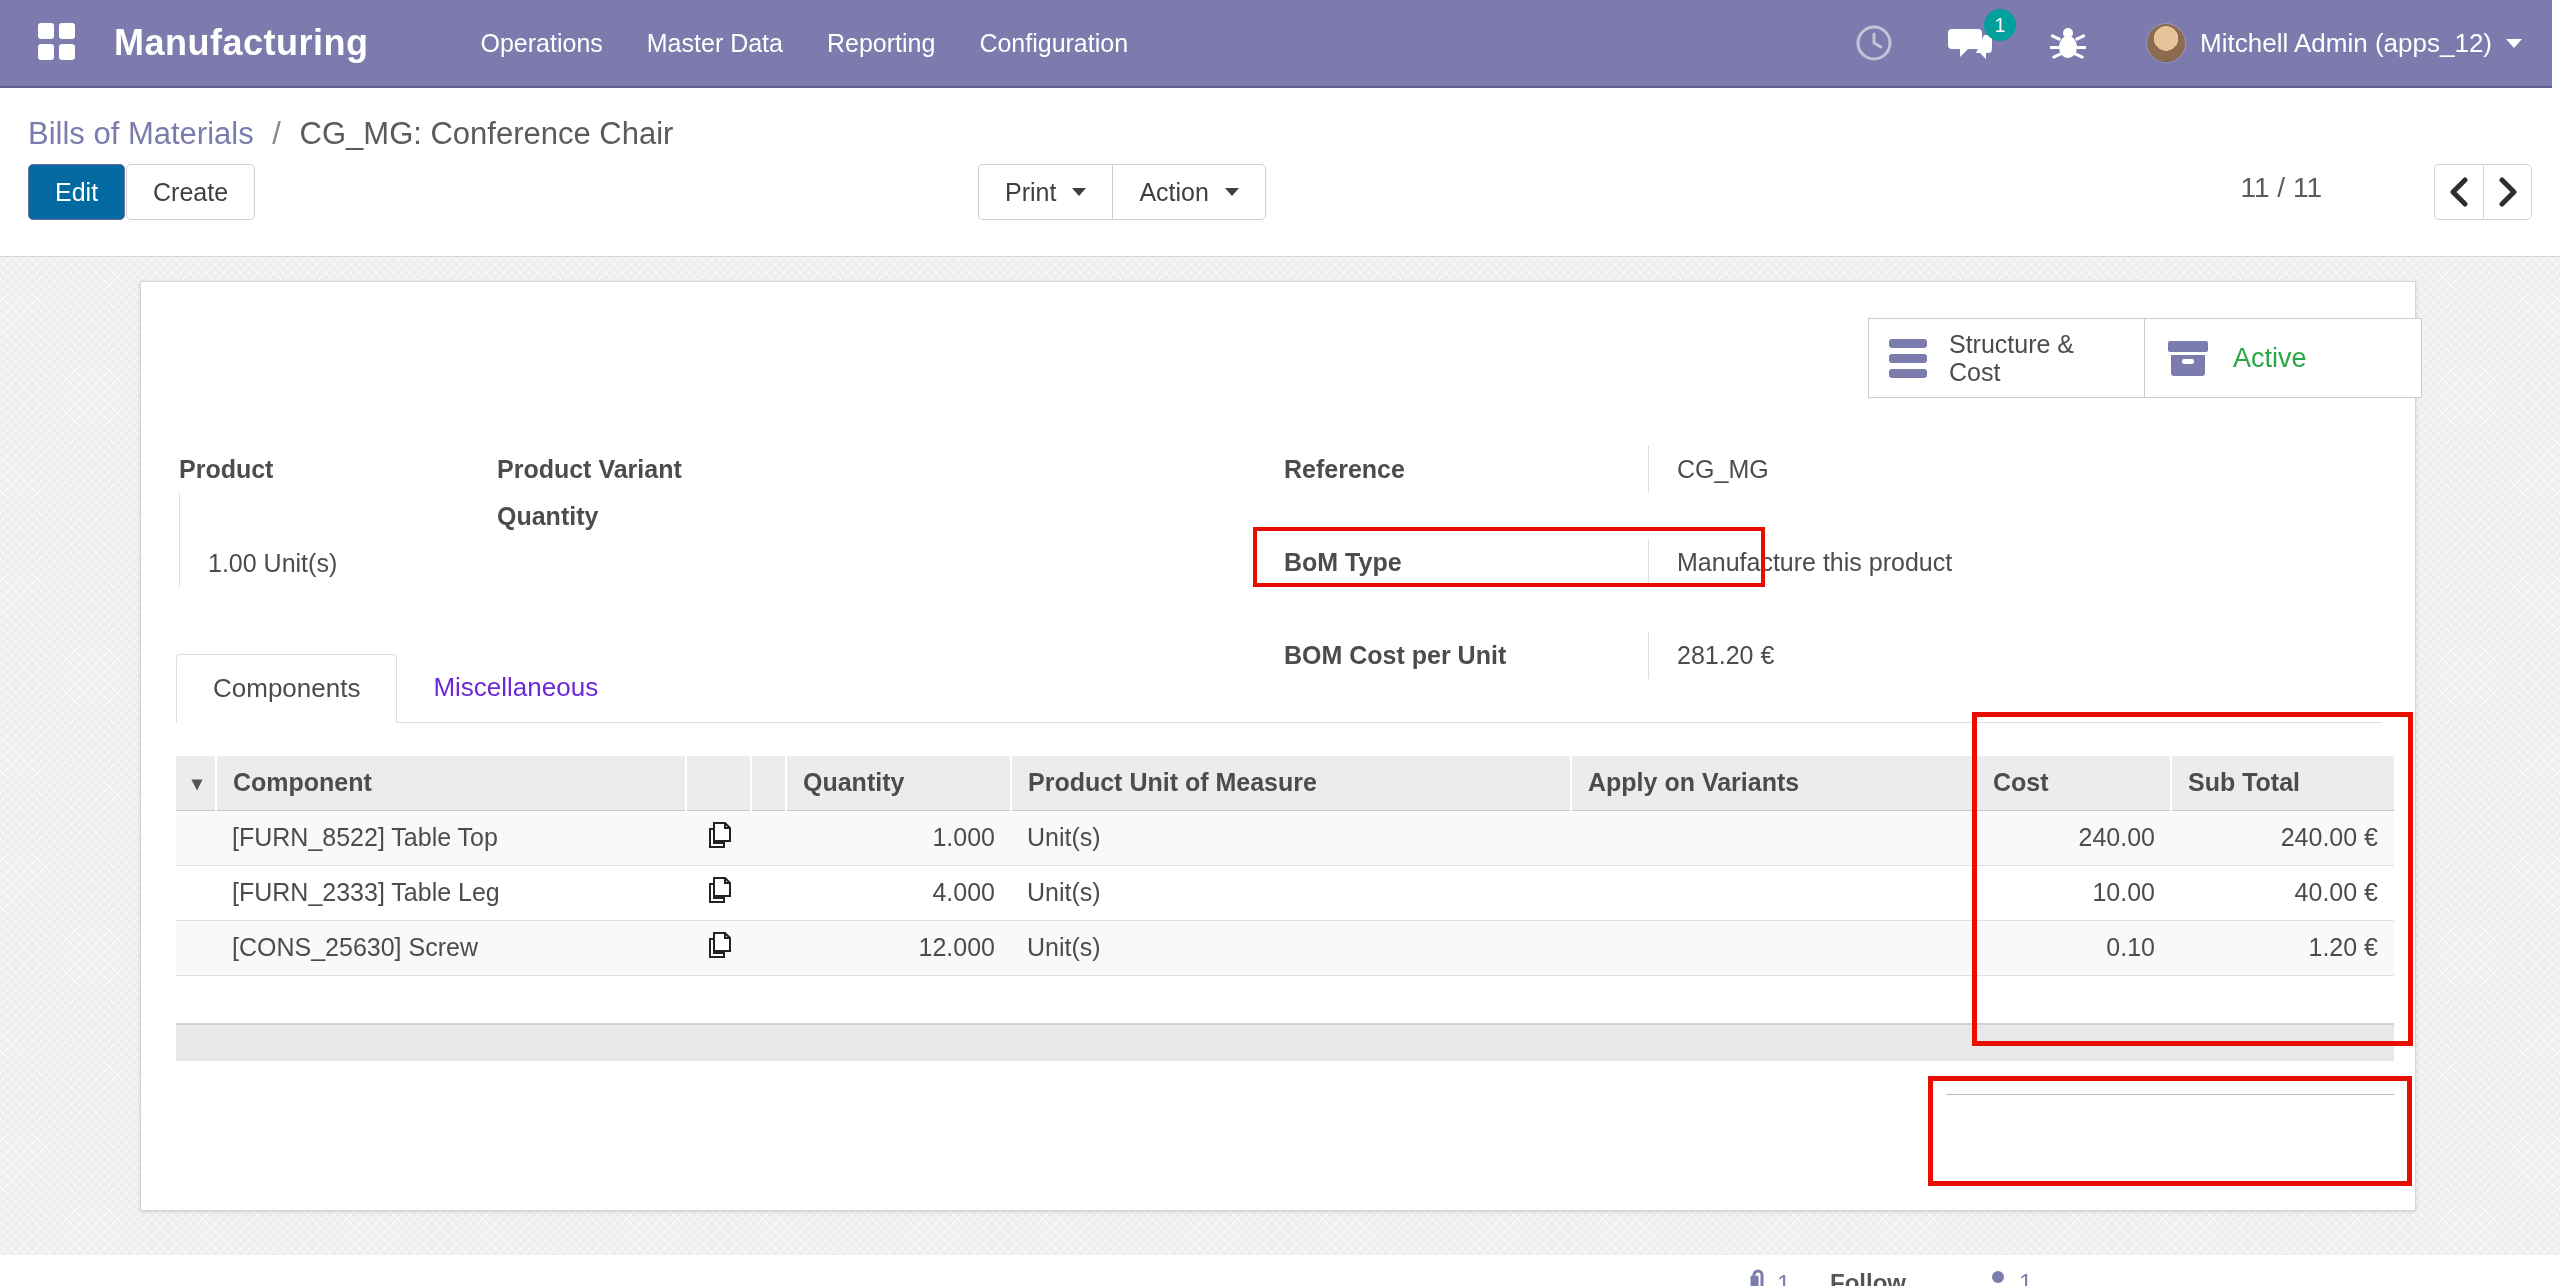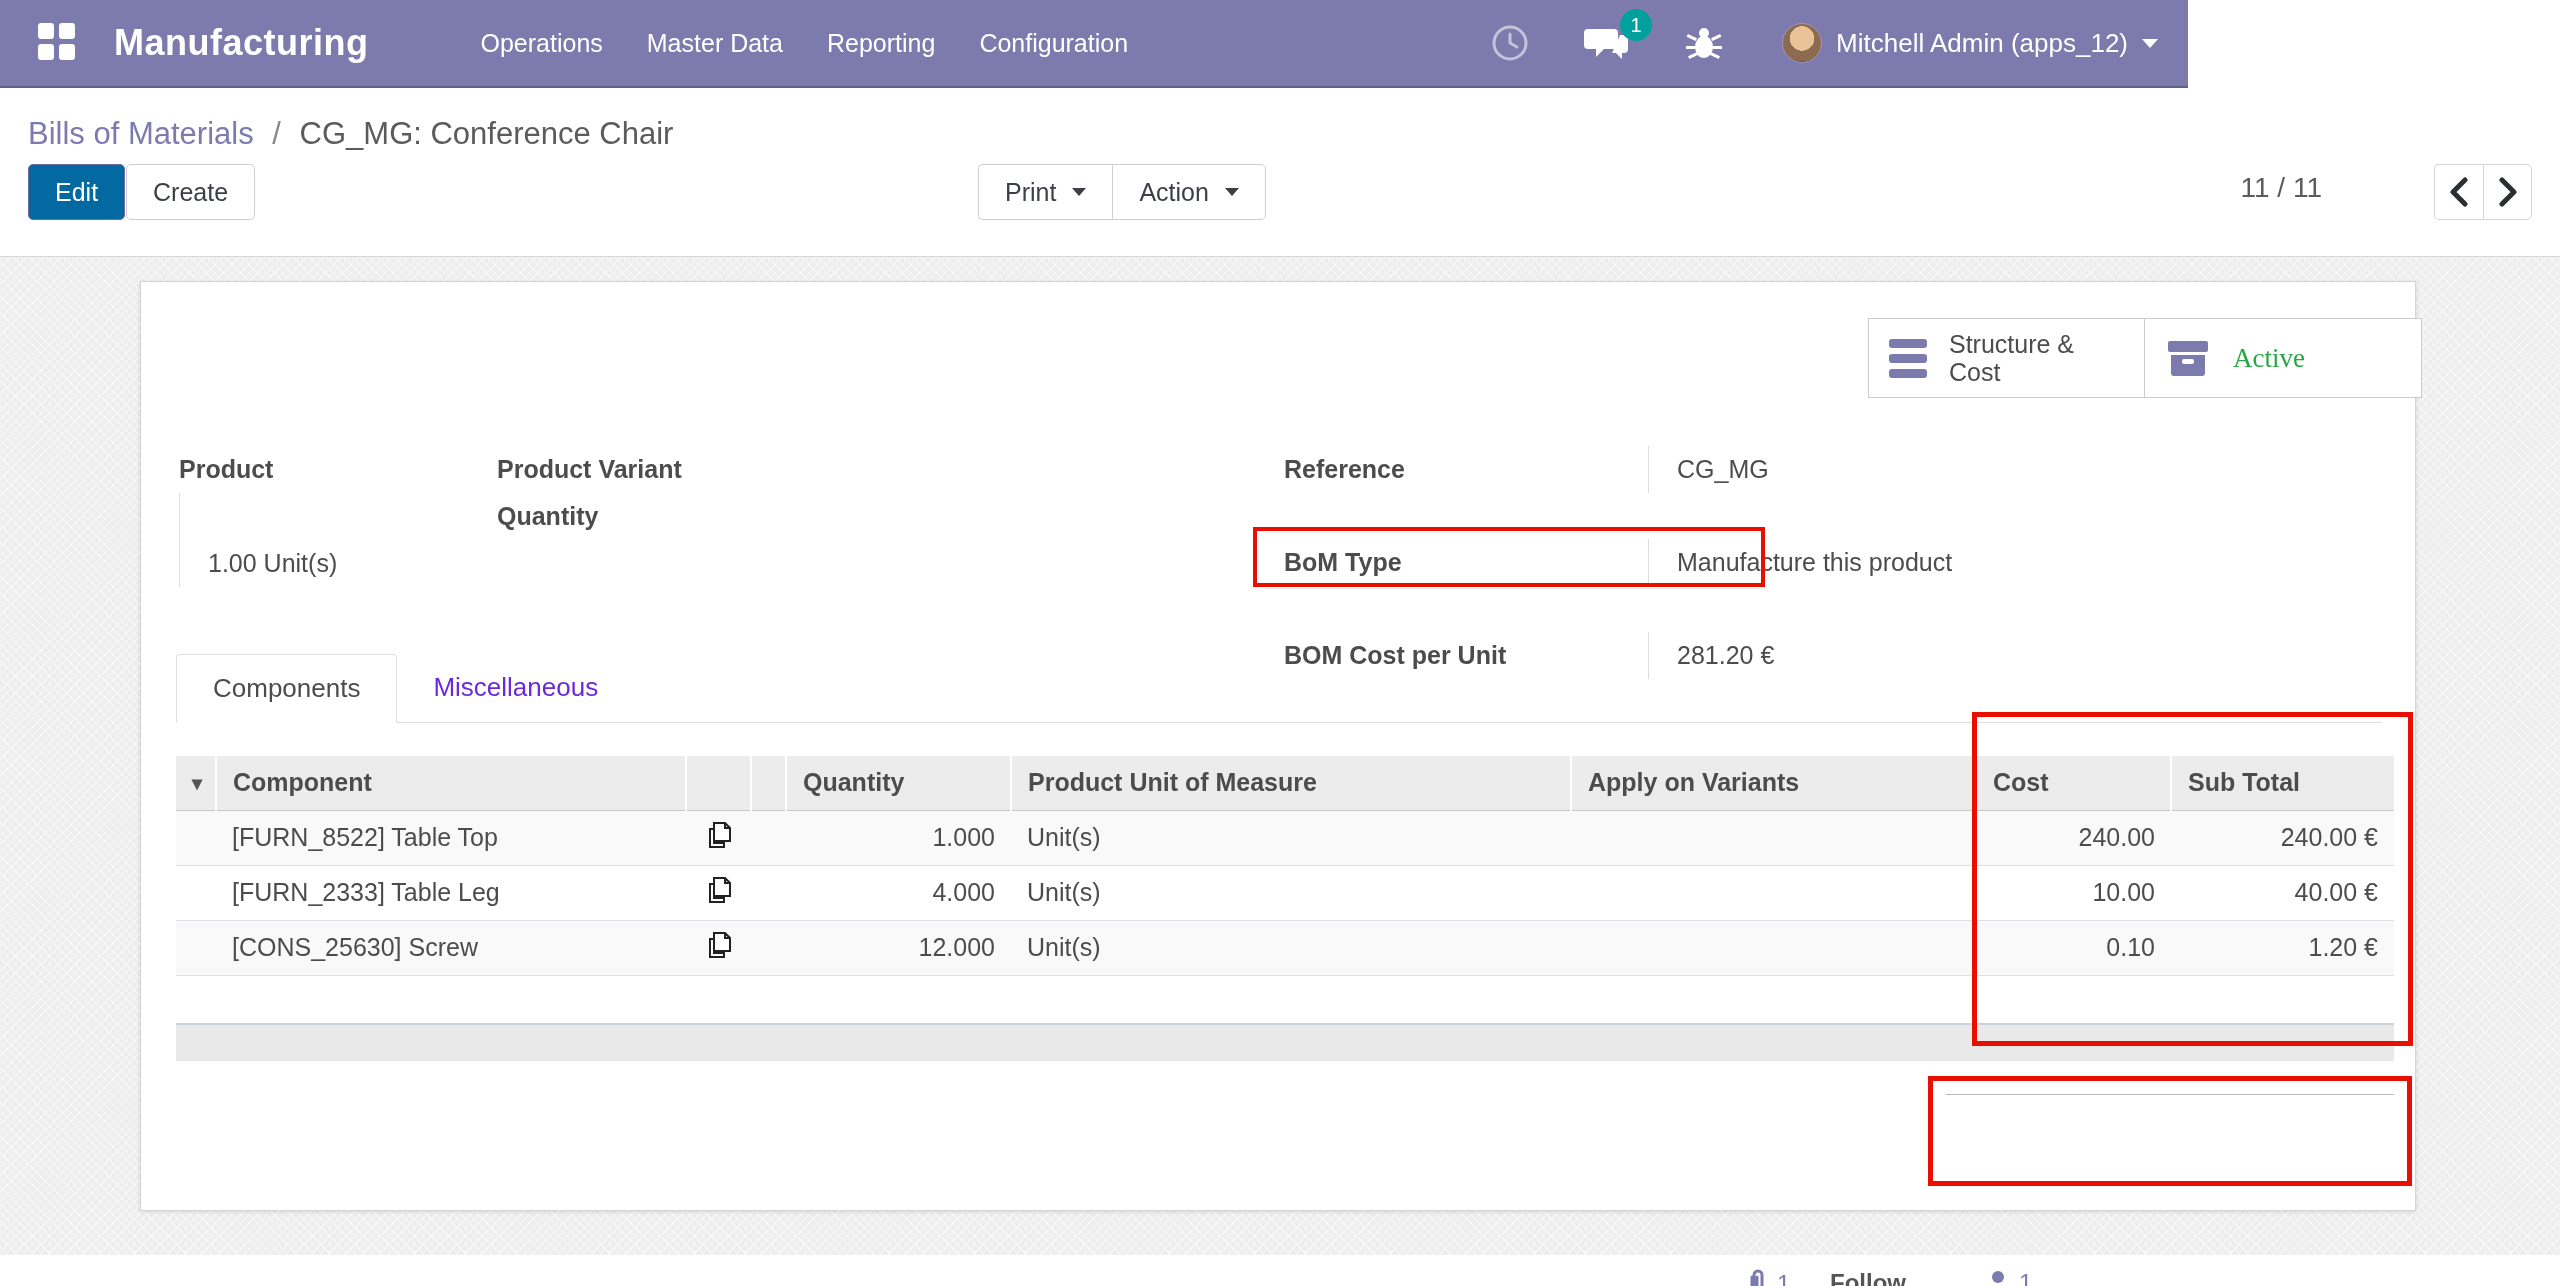--- a/index.html
+++ b/index.html
@@ -1,20 +1,20 @@
 <!DOCTYPE html>
 <html><head>
 <meta charset="utf-8">
 <style>
   * { margin:0; padding:0; box-sizing:border-box; }
   html,body { width:2560px; height:1286px; overflow:hidden;
     font-family:"Liberation Sans", sans-serif; background:#fff; }
 
   
-  #navbar { position:absolute; left:0; top:0; width:2188px; height:88px;
+  #navbar { position:absolute; left:0; top:0; width:2552px; height:88px;
     background:#7d7bad; border-bottom:2px solid #62608c;
     display:flex; align-items:center; color:#fff; }
   #apps-grid { width:40px; height:40px; margin-left:38px;
     display:grid; grid-template-columns:16px 16px; grid-template-rows:16px 16px; gap:5px; cursor:pointer; }
   #apps-grid span { background:#fff; border-radius:3px; }
   #app-title { font-size:36px; font-weight:bold; margin-left:36px; letter-spacing:.5px; }
   #nav-menus { display:flex; gap:44px; margin-left:112px; font-size:25px; }
   .nav-menu { cursor:pointer; }
   #nav-right { margin-left:auto; display:flex; align-items:center; margin-right:30px; }
   .nav-icon { position:relative; margin-left:54px; cursor:pointer; display:flex; align-items:center; }
@@ -63,21 +63,21 @@
     background:#fff; border:1px solid #d4d4d4; box-shadow:0 1px 4px rgba(0,0,0,.12); }
 
   
   #button-box { position:absolute; left:1727px; top:36px; display:flex; }
   .stat-btn { width:277px; height:80px; border:1px solid #ccc; background:#fff; cursor:pointer;
     display:flex; align-items:center; padding:0 20px; font-size:25px; color:#4c4c4c; }
   .stat-btn + .stat-btn { border-left:none; }
   .hamburger { display:flex; flex-direction:column; gap:6px; margin-right:22px; }
   .hamburger span { width:38px; height:9px; background:#7c7bad; border-radius:3px; }
   .stat-label2 { line-height:1.12; }
-  .active-green { color:#28a745; font-size:27px;font-family:Liberation Serif, serif; }
+  .active-green { color:#28a745; font-size:27px; }
 
   
   .fgroup { position:absolute; display:grid; grid-template-columns:318px 1fr; font-size:25px; }
   #fgroup-left  { left:38px;  top:164px; width:1000px; }
   #fgroup-right { left:1143px; top:164px; width:1000px;gap:46px; }
   .flabel { font-weight:bold; color:#4c4c4c; padding:9px 0; }
   .fvalue { color:#4c4c4c; padding:9px 0 9px 28px; border-left:1px solid #ddd; }
   .fvalue.link { color:#7c7bad; cursor:pointer; }
 
   

